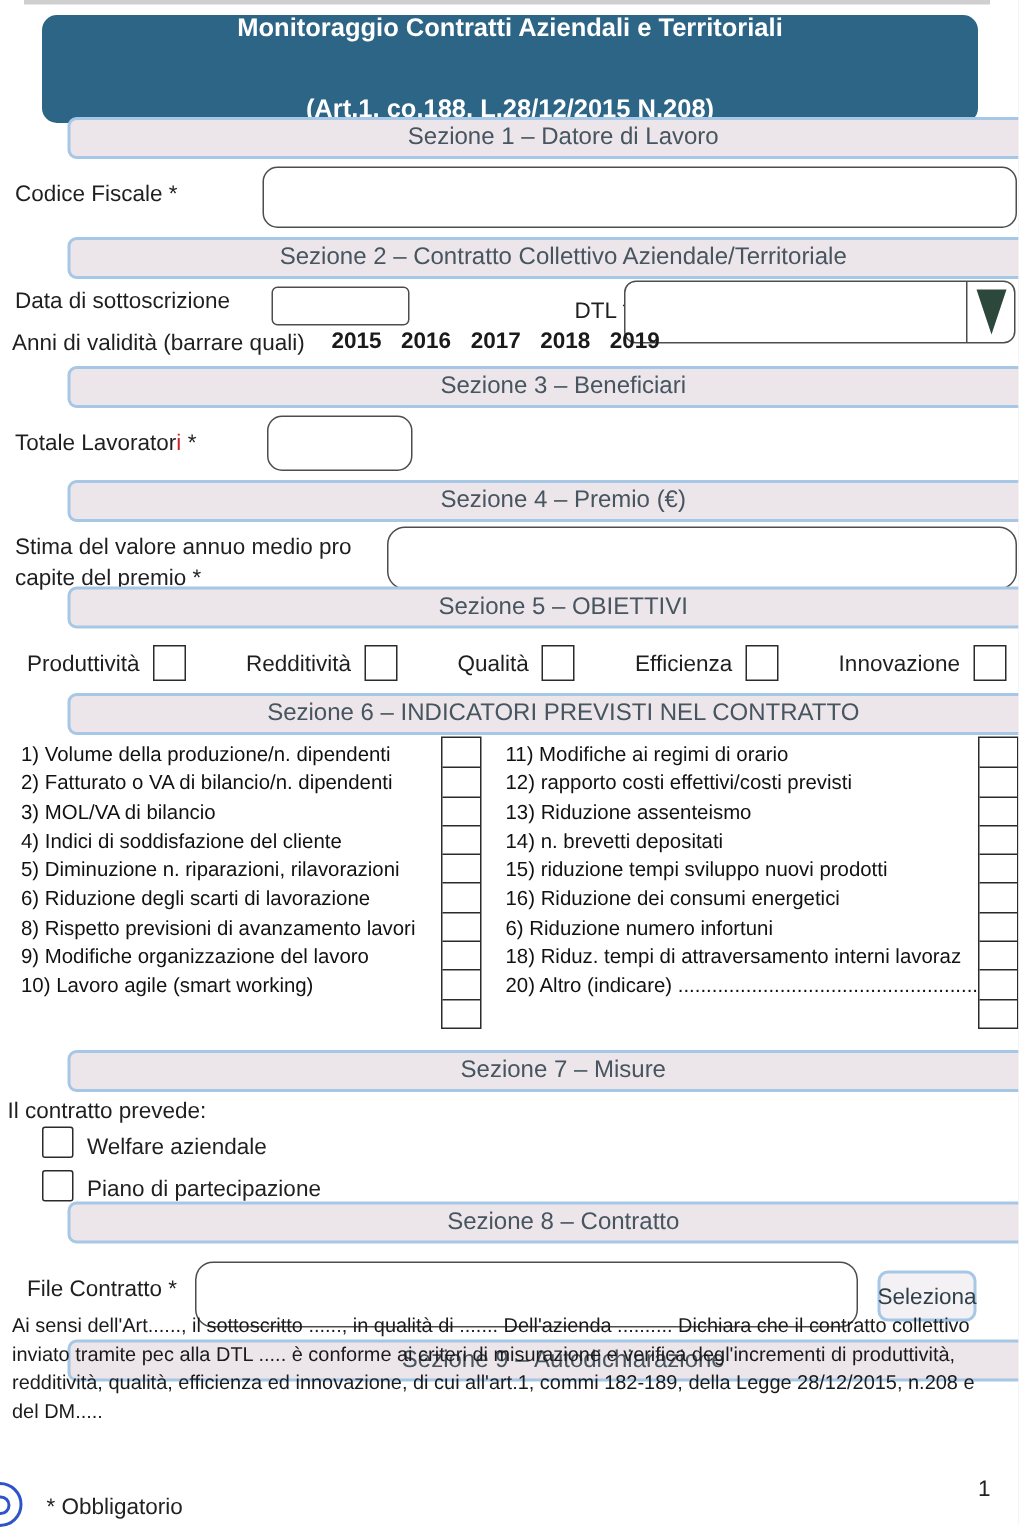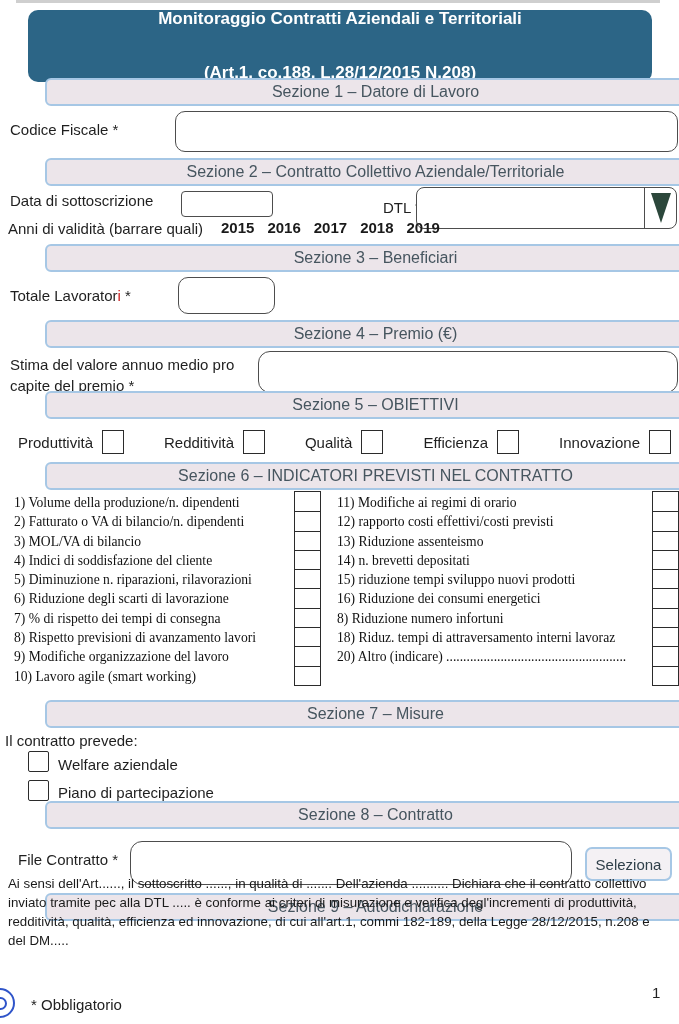--- a/index.html
+++ b/index.html
@@ -53,33 +53,33 @@
   .years { position:absolute; top:219px; left:221px; display:flex; gap:13px; font-size:15px; font-weight:bold; color:#1a1a1a; }
 
   .checkbox {
     background:#fff; border:1.6px solid #2b2b2b; width:22px; height:24px;
   }
 
   .obj-row { position:absolute; top:430px; left:18px; width:653px; display:flex; justify-content:space-between; align-items:center; }
   .obj-item { display:flex; align-items:center; gap:9px; font-size:15px; }
 
   .ind-col { position:absolute; font-size:13.6px; color:#111; }
-  .ind-col .row { height:19.3px; line-height:19.3px; white-space:nowrap;font-family:Liberation Serif, serif; }
+  .ind-col .row { height:19.3px; line-height:19.3px; white-space:nowrap; }
   .cb-stack {
     position:absolute; top:491px; width:27px; height:195px;
     border:1.6px solid #2b2b2b; background:#fff;
     display:grid; grid-template-rows:repeat(10, 1fr);
   }
   .cb-stack .cell { border-top:1.4px solid #2b2b2b; }
   .cb-stack .cell:first-child { border-top:none; }
 
   .measure-cb { position:absolute; width:21px; height:21px; background:#fff; border:1.6px solid #2b2b2b; border-radius:2px; }
 
   .btn {
-    position:absolute; top:847px; left:585px; width:87px; height:34px;
+    position:absolute; top:847px; left:585px; width:66px; height:34px;
     background:#f4f1f4; border:2px solid #a6c7e5; border-radius:7px;
     font-size:15px; color:#30404a; display:flex; align-items:center; justify-content:center;
     cursor:pointer;
   }
 
   .legal {
     position:absolute; top:874px; left:8px; width:662px;
     font-size:13.3px; line-height:19px; color:#1a1a1a; text-align:left;
   }
 
@@ -174,21 +174,20 @@
   <div class="section-bar" style="top:462px;">
     <span>Sezione 6  – INDICATORI PREVISTI NEL CONTRATTO</span>
   </div>
   <div class="ind-col" style="top:493px; left:14px;">
     <div class="row">1) Volume della produzione/n. dipendenti</div>
     <div class="row">2) Fatturato o VA di bilancio/n. dipendenti</div>
     <div class="row">3) MOL/VA di bilancio</div>
     <div class="row">4) Indici di soddisfazione del cliente</div>
     <div class="row">5) Diminuzione n. riparazioni, rilavorazioni</div>
     <div class="row">6) Riduzione degli scarti di lavorazione</div>
-    <div class="row">7) % di rispetto dei tempi di consegna</div>
     <div class="row">8) Rispetto previsioni di avanzamento lavori</div>
     <div class="row">9) Modifiche organizzazione del lavoro</div>
     <div class="row">10) Lavoro agile (smart working)</div>
   </div>
   <div class="cb-stack" style="left:294px;">
     <div class="cell"></div>
     <div class="cell"></div>
     <div class="cell"></div>
     <div class="cell"></div>
     <div class="cell"></div>
@@ -198,21 +197,21 @@
     <div class="cell"></div>
     <div class="cell"></div>
   </div>
   <div class="ind-col" style="top:493px; left:337px;">
     <div class="row">11) Modifiche ai regimi di orario</div>
     <div class="row">12) rapporto costi effettivi/costi previsti</div>
     <div class="row">13) Riduzione assenteismo</div>
     <div class="row">14) n. brevetti depositati</div>
     <div class="row">15) riduzione tempi sviluppo nuovi prodotti</div>
     <div class="row">16) Riduzione dei consumi energetici</div>
-    <div class="row">8) Riduzione numero infortuni</div>
+    <div class="row">6) Riduzione numero infortuni</div>
     <div class="row">18) Riduz. tempi di attraversamento interni lavoraz</div>
     <div class="row">20) Altro (indicare) .....................................................</div>
   </div>
   <div class="cb-stack" style="left:652px;">
     <div class="cell"></div>
     <div class="cell"></div>
     <div class="cell"></div>
     <div class="cell"></div>
     <div class="cell"></div>
     <div class="cell"></div>

